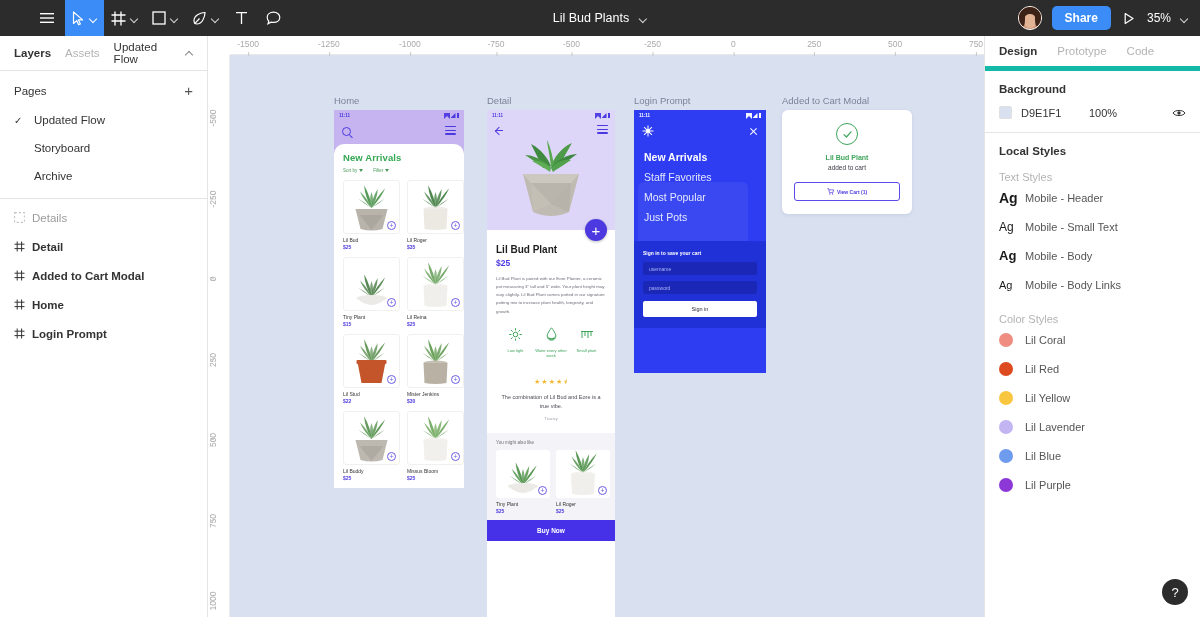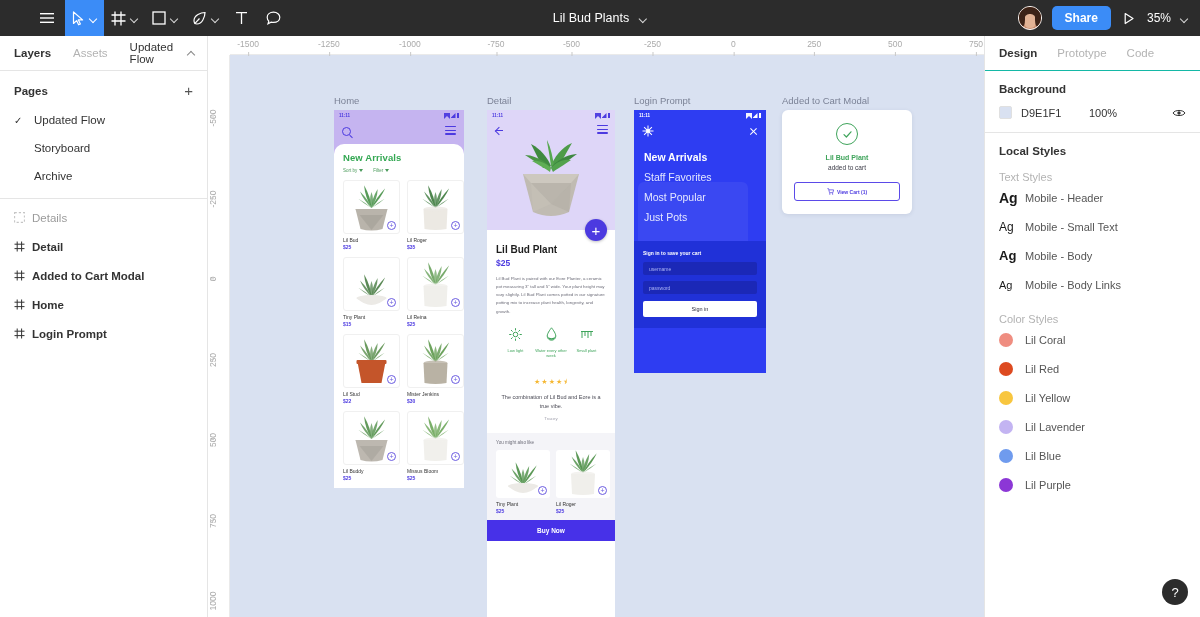--- a/index.html
+++ b/index.html
@@ -52,37 +52,37 @@
 
   
   .body { flex: 1; display: flex; position: relative; min-height: 0; }
 
   
   .left-panel {
     width: 208px; flex: 0 0 208px; background: #fff; border-right: 1px solid #e5e5e5;
     display: flex; flex-direction: column; position: relative; z-index: 20;
   }
   .lp-tabs {
-    height: 35px; display: flex; align-items: center; padding: 0 14px; gap: 22px;
+    height: 35px; display: flex; align-items: center; padding: 0 14px; gap: 14px;
     border-bottom: 1px solid #e5e5e5; position: relative;
   }
   .lp-tab { font-size: 11.5px; color: #b3b3b3; cursor: pointer; }
   .lp-tab.active { color: #333; font-weight: bold; }
   .lp-flow {
     margin-left: auto; font-size: 11.5px; color: #333; display: flex; align-items: center; gap: 5px; cursor: pointer;
   }
   .chev-up { width: 7px; height: 7px; position: relative; }
   .chev-up::after {
     content: ""; position: absolute; left: 0; top: 2px; width: 5px; height: 5px;
     border-left: 1.2px solid #888; border-top: 1.2px solid #888; transform: rotate(45deg);
   }
   .pages-head {
     display: flex; align-items: center; padding: 12px 14px 8px 14px;
   }
-  .pages-title { font-size: 11.5px; color: #333; font-weight: bold; }
+  .pages-title { font-size: 11.5px; color: #333; font-weight: normal; }
   .plus-btn { margin-left: auto; color: #555; cursor: pointer; font-size: 15px; line-height: 1; }
   .page-row {
     height: 28px; display: flex; align-items: center; padding: 0 14px; font-size: 11.5px; color: #333; cursor: pointer;
   }
   .page-row .check { width: 16px; font-size: 10px; color: #333; flex: 0 0 16px; }
   .page-row .plabel { padding-left: 4px; }
   .lp-divider { height: 1px; background: #e5e5e5; margin: 8px 0 4px 0; }
   .layer-row {
     height: 29px; display: flex; align-items: center; padding: 0 14px; font-size: 11.5px; cursor: pointer;
   }
@@ -245,21 +245,21 @@
     margin-top: 11px; border: 1px solid #5b4ae8; color: #4c3ae0; border-radius: 3px;
     font-size: 5px; font-weight: bold; padding: 5px 0; display: flex; align-items: center;
     justify-content: center; gap: 3px; cursor: pointer;
   }
 
   
   .right-panel {
     width: 216px; flex: 0 0 216px; background: #fff; border-left: 1px solid #e5e5e5;
     position: relative; z-index: 20; display: flex; flex-direction: column;
   }
-  .rp-tabs { height: 35px; display: flex; align-items: center; padding: 0 14px; gap: 20px; border-bottom: 1px solid #14b8a6; }
+  .rp-tabs { height: 35px; display: flex; align-items: center; padding: 0 14px; gap: 20px; border-bottom: 5px solid #14b8a6; }
   .rp-tab { font-size: 11.5px; color: #b3b3b3; cursor: pointer; }
   .rp-tab.active { color: #333; font-weight: bold; }
   .rp-section { padding: 12px 14px 13px 14px; border-bottom: 1px solid #e5e5e5; }
   .rp-section.nb { border-bottom: none; }
   .rp-head { font-size: 11.5px; font-weight: bold; color: #333; }
   .bg-row { display: flex; align-items: center; margin-top: 11px; }
   .swatch-sq { width: 13px; height: 13px; border-radius: 2px; border: 1px solid #e0e0e0; flex: 0 0 13px; }
   .bg-hex { font-size: 11px; color: #333; margin-left: 9px; width: 68px; }
   .bg-pct { font-size: 11px; color: #333; }
   .eye { margin-left: auto; color: #333; cursor: pointer; display: flex; align-items: center; }

